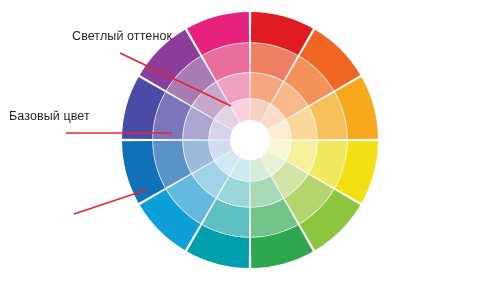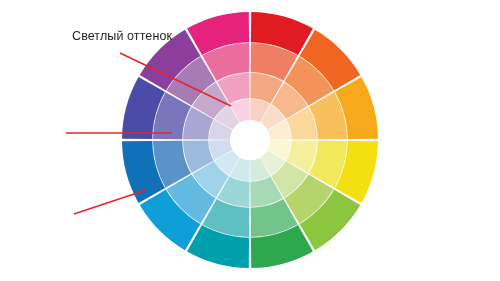--- a/index.html
+++ b/index.html
@@ -106,15 +106,16 @@
       </g>
     <g id="leader-group">
         <line x1="120" y1="53" x2="231" y2="106" stroke="#e8242a" stroke-width="1.6" stroke-linecap="butt"></line>
         <line x1="66" y1="133" x2="172" y2="133" stroke="#e8242a" stroke-width="1.6" stroke-linecap="butt"></line>
         <line x1="74" y1="214" x2="146" y2="190" stroke="#e8242a" stroke-width="1.6" stroke-linecap="butt"></line>
       </g>
   </svg>
 
   <div class="label-text" id="label-light">Светлый оттенок</div>
 
+  <div class="label-text" id="label-base">Базовый цвет</div>
 
 
 </div>
 
 </body></html>

